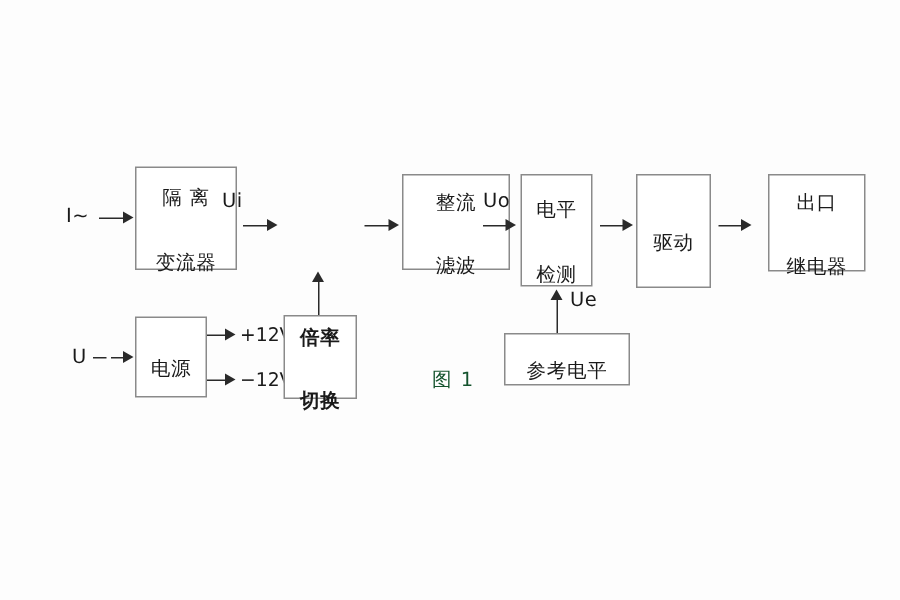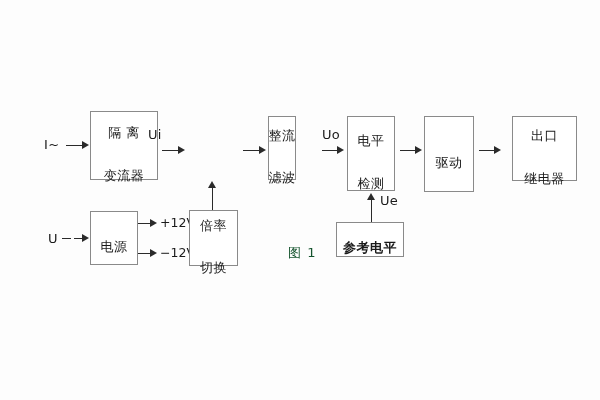--- a/index.html
+++ b/index.html
@@ -101,21 +101,21 @@
   </div>
 
   <div class="lbl sig" style="left:148px; top:128px;">Ui</div>
   <div class="hline" style="left:162px; top:150px; width:18px;"></div>
   <div class="arr-r" style="left:178px; top:146px;"></div>
 
 
   <div class="hline" style="left:243px; top:150px; width:18px;"></div>
   <div class="arr-r" style="left:259px; top:146px;"></div>
 
-  <div class="box wide-gap" style="left:268px; top:116px; width:28px; height:64px;">
+  <div class="box wide-gap" style="left:268px; top:116px; width:72px; height:64px;">
     <span class="ln">整流</span>
     <span class="ln">滤波</span>
   </div>
 
   <div class="lbl sig" style="left:322px; top:128px;">Uo</div>
   <div class="hline" style="left:322px; top:150px; width:17px;"></div>
   <div class="arr-r" style="left:337px; top:146px;"></div>
 
   <div class="box wide-gap" style="left:347px; top:116px; width:48px; height:75px;">
     <span class="ln">电平</span>
@@ -147,29 +147,29 @@
   </div>
 
   <div class="hline" style="left:138px; top:223px; width:14px;"></div>
   <div class="arr-r" style="left:150px; top:219px;"></div>
   <div class="lbl sm" style="left:160px; top:217px;">+12V</div>
 
   <div class="hline" style="left:138px; top:253px; width:14px;"></div>
   <div class="arr-r" style="left:150px; top:249px;"></div>
   <div class="lbl sm" style="left:160px; top:247px;">−12V</div>
 
-  <div class="box wide-gap" style="left:189px; top:210px; width:49px; height:56px;">
+  <div class="box wide-gap" style="left:189px; top:210px; width:49px; height:56px;font-weight:bold;">
     <span class="ln">倍率</span>
     <span class="ln">切换</span>
   </div>
 
   <div class="vline" style="left:212px; top:188px; height:22px;"></div>
   <div class="arr-u" style="left:208px; top:181px;"></div>
 
-  <div class="box" style="left:336px; top:222px; width:68px; height:35px;font-weight:bold;">
+  <div class="box" style="left:336px; top:222px; width:84px; height:35px;">
     <span class="ln">参考电平</span>
   </div>
 
   <div class="vline" style="left:371px; top:200px; height:22px;"></div>
   <div class="arr-u" style="left:367px; top:193px;"></div>
   <div class="lbl sig" style="left:380px; top:194px;">Ue</div>
 
   <div class="caption" style="left:288px; top:244px;">图 1</div>
 
 </div>

